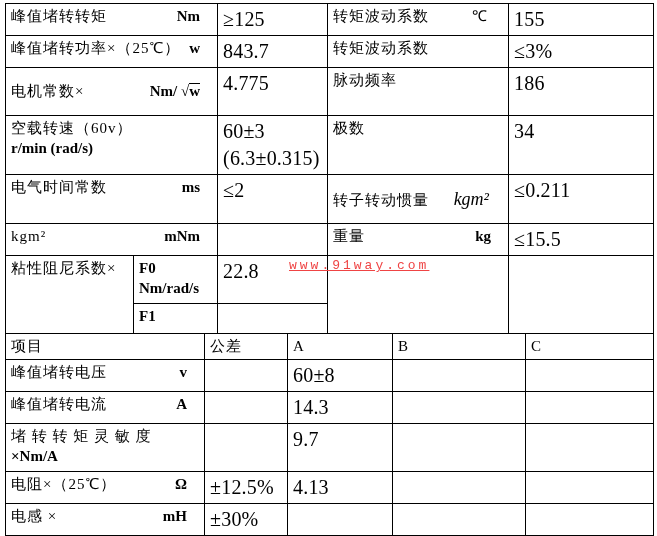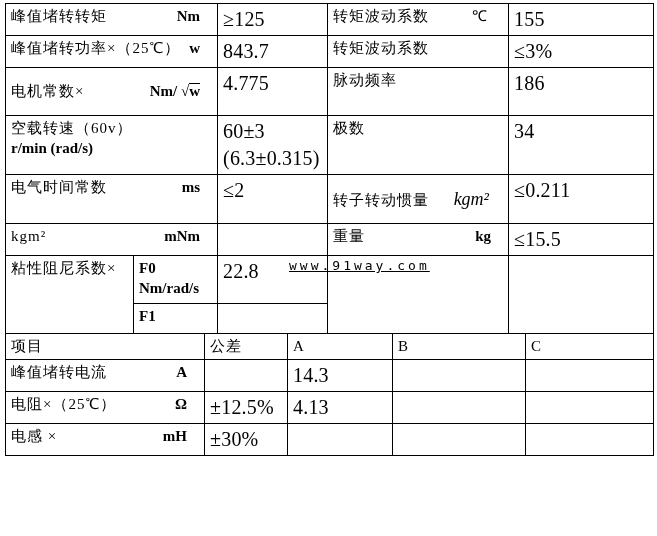--- a/index.html
+++ b/index.html
@@ -194,54 +194,76 @@
     </tr>
     <tr class="r8">
       <td>
         <div class="bold-ln">F1</div>
       </td>
       <td class="val"></td>
     </tr>
   </tbody>
     </table>
 
-  <div class="watermark" style="color: #000000;">www.91way.com</div>
+  <div class="watermark" style="color: #ef4444; font-family: Liberation Mono, monospace;">www.91way.com</div>
 
   <table class="t2">
     <colgroup>
       <col style="width:199px">
         <col style="width:83px">
         <col style="width:105px">
       <col style="width:133px">
         <col style="width:128px">
     </colgroup>
 
     <tbody>
         <tr class="s1">
       <th class="cn">项目</th>
       <th class="cn">公差</th>
       <th>A</th>
       <th>B</th>
       <th>C</th>
     </tr>
 
+    <tr class="s2">
+      <td>
+        <div class="lu">
+              <span class="cn">峰值堵转电压</span>
+              <span class="unit">v</span>
+            </div>
+      </td>
+      <td class="val"></td>
+      <td class="val">60±8</td>
+      <td class="val"></td>
+      <td class="val"></td>
+    </tr>
 
     <tr class="s3">
       <td>
         <div class="lu">
               <span class="cn">峰值堵转电流</span>
               <span class="unit">A</span>
             </div>
       </td>
       <td class="val"></td>
       <td class="val">14.3</td>
       <td class="val"></td>
       <td class="val"></td>
     </tr>
 
+    <tr class="s4">
+      <td>
+        <div class="cn">堵 转 转 矩 灵 敏 度</div>
+        <div class="bold-ln">×Nm/A</div>
+      </td>
+      <td class="val"></td>
+      <td class="val">9.7</td>
+      <td class="val"></td>
+      <td class="val"></td>
+    </tr>
 
 
     <tr class="s6">
       <td>
         <div class="lu">
               <span class="cn">电阻×（25℃）</span>
               <span class="unit">Ω</span>
             </div>
       </td>
       <td class="val">±12.5%</td>

